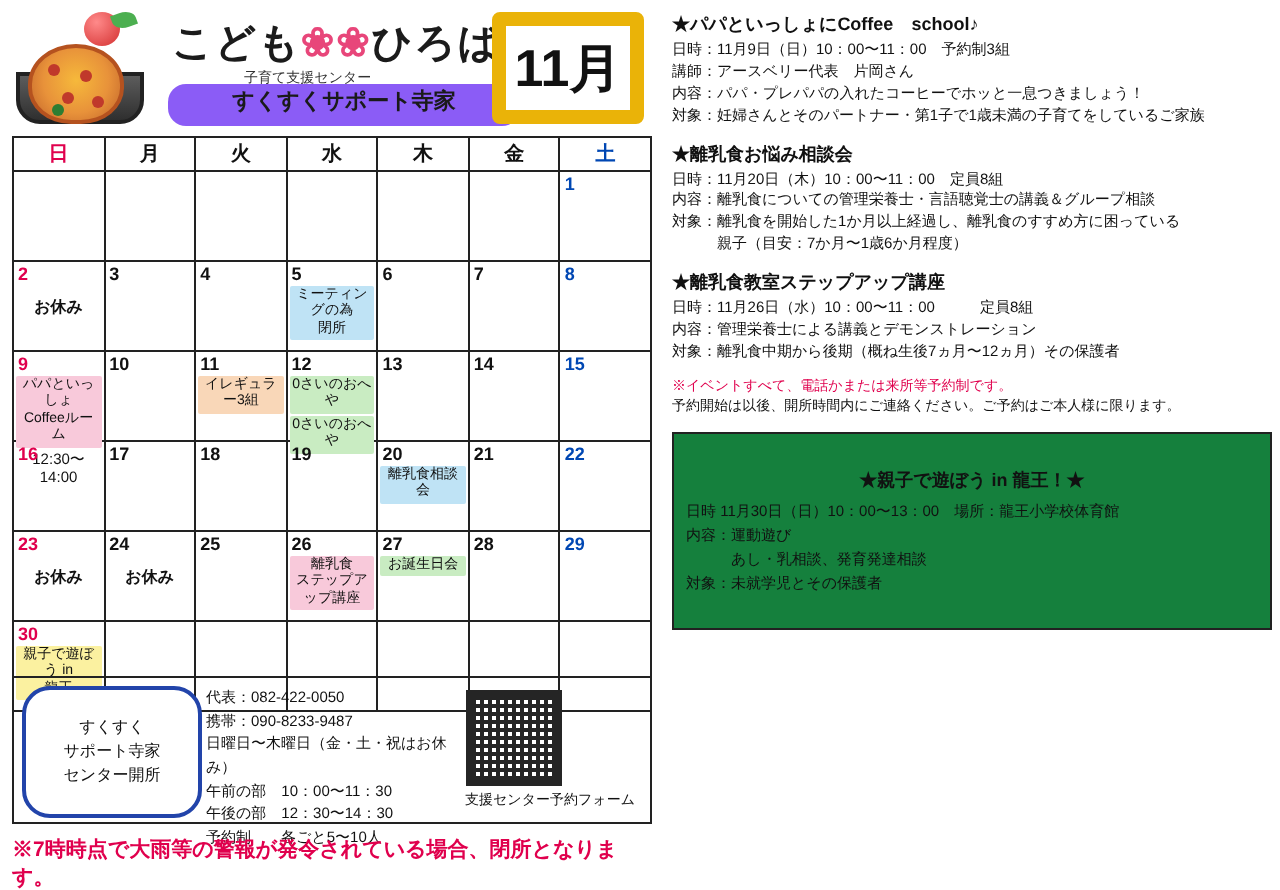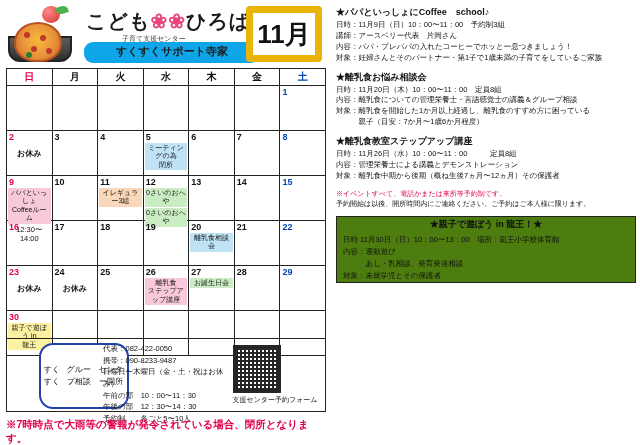--- a/index.html
+++ b/index.html
@@ -44,21 +44,21 @@
   .brand-main{
     position:absolute;left:80px;top:4px;font-size:20px;font-weight:bold;letter-spacing:1px;
     color:#1b1b1b;
   }
   .brand-main .pink{color:#e8467a;}
   .brand-sub{
     position:absolute;left:116px;top:30px;font-size:7px;color:#333;
   }
   .brand-band{
     position:absolute;left:78px;top:38px;width:176px;height:21px;
-    background:#0ea5e9;border-radius:9px;
+    background:#8b5cf6;border-radius:9px;
   }
   .brand-band span{
     display:block;text-align:center;line-height:18px;font-size:11px;font-weight:bold;color:#1a1a1a;
   }
   .month-box{
     position:absolute;right:6px;top:2px;width:62px;height:42px;
     border:7px solid #eab308;border-radius:4px;background:#fff;
     display:flex;align-items:center;justify-content:center;
     font-size:26px;font-weight:bold;
   }
@@ -95,22 +95,22 @@
   .time-line{display:block;text-align:center;font-size:7.5px;}
 
   
   .infobox{
     position:absolute;left:0;top:334px;width:318px;height:72px;
     border:1px solid #222;
   }
   .info-left{
     position:absolute;left:4px;top:4px;width:86px;height:62px;
     border:2px solid #2244aa;border-radius:14px;background:#fff;
-    display:flex;align-items:center;justify-content:center;
-    font-size:8px;line-height:1.5;color:#111;text-align:center;margin-left:28px;
+    display:flex;flex-direction:column;align-items:center;justify-content:center;
+    font-size:8px;line-height:1.5;color:#111;text-align:center;
   }
   .info-mid{
     position:absolute;left:96px;top:4px;width:130px;font-size:7.5px;line-height:1.55;
   }
   .info-qr{
     position:absolute;right:44px;top:6px;width:48px;height:48px;background:#fff;
   }
   .qr{
     width:48px;height:48px;
     background-color:#fff;
@@ -134,21 +134,21 @@
   .right{position:absolute;left:336px;top:6px;width:300px;height:433px;font-size:8px;}
   .right h1{
     margin:0 0 6px 0;text-align:center;font-size:13px;font-weight:bold;letter-spacing:1px;
   }
   .ev{margin:0 0 7px 0;}
   .ev .ttl{font-size:9px;font-weight:bold;margin-bottom:1px;}
   .ev .row{font-size:7.5px;line-height:1.45;}
   .smallnote{font-size:7px;line-height:1.5;margin-top:4px;}
   .smallnote .red{color:#e0004d;}
   .yellowbox{
-    margin-top:6px;border:1px solid #222;background:#4d7c0f;padding:0 6px;
+    margin-top:6px;border:1px solid #222;background:#15803d;padding:16px 6px;
     font-size:7.5px;line-height:1.6;
   }
   .yellowbox .yttl{text-align:center;font-size:9px;font-weight:bold;margin-bottom:3px;}
 </style>
 </head>
 <body>
 
 <div class="page">
 
   <div class="left">
@@ -374,21 +374,21 @@
             <td>
               <div class="cellbody"></div>
             </td>
           </tr>
         </tbody>
     </table>
 
     <div class="infobox">
       <div class="info-left">
         <span>すくすく</span>
-        <span>グループ相談</span>
+        <span>サポート寺家</span>
         <span>センター開所</span>
       </div>
       <div class="info-mid">
         <div>代表：082-422-0050</div>
         <div>携帯：090-8233-9487</div>
         <div>日曜日〜木曜日（金・土・祝はお休み）</div>
         <div>午前の部　10：00〜11：30</div>
         <div>午後の部　12：30〜14：30</div>
         <div>予約制　　各ごと5〜10人</div>
       </div>

